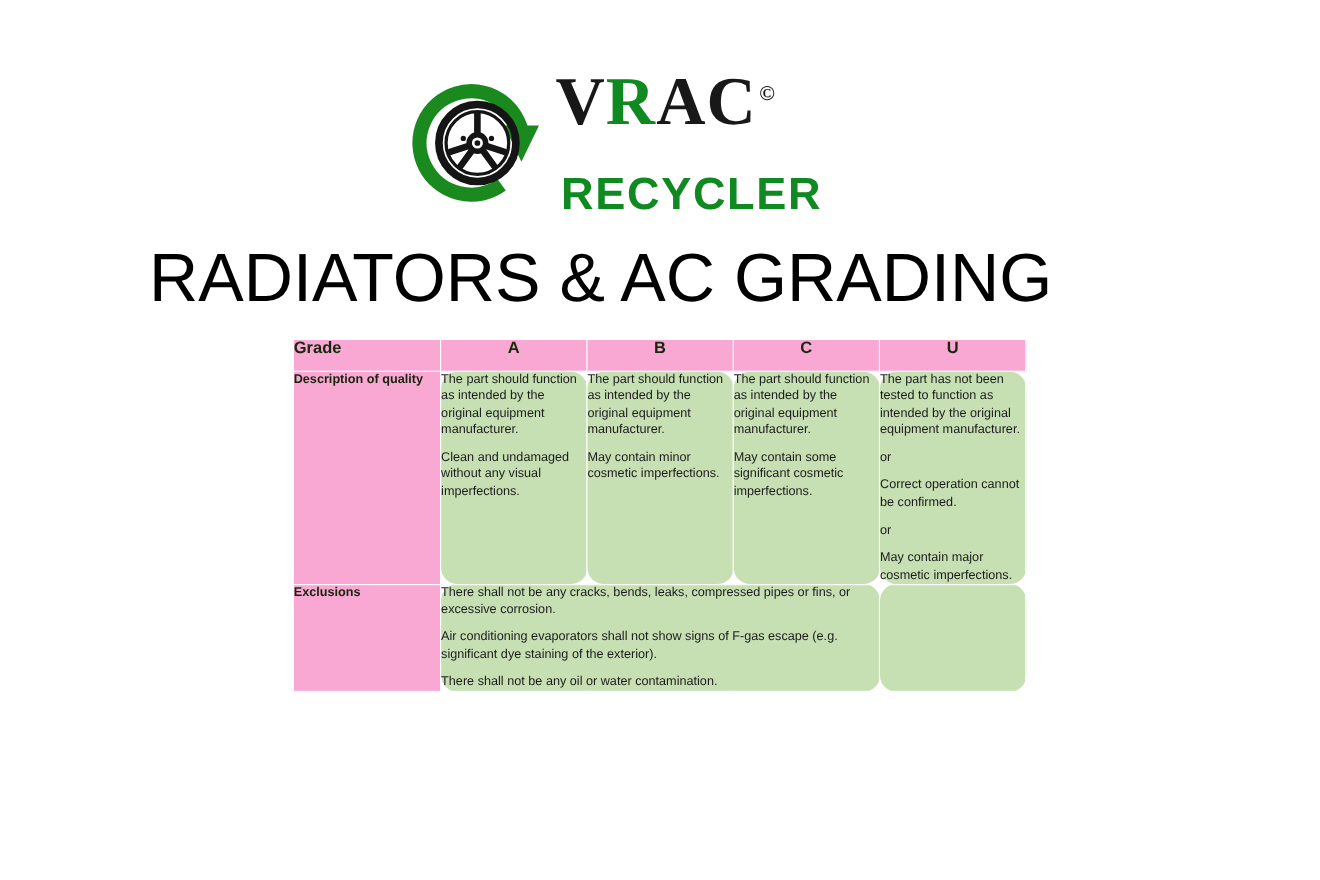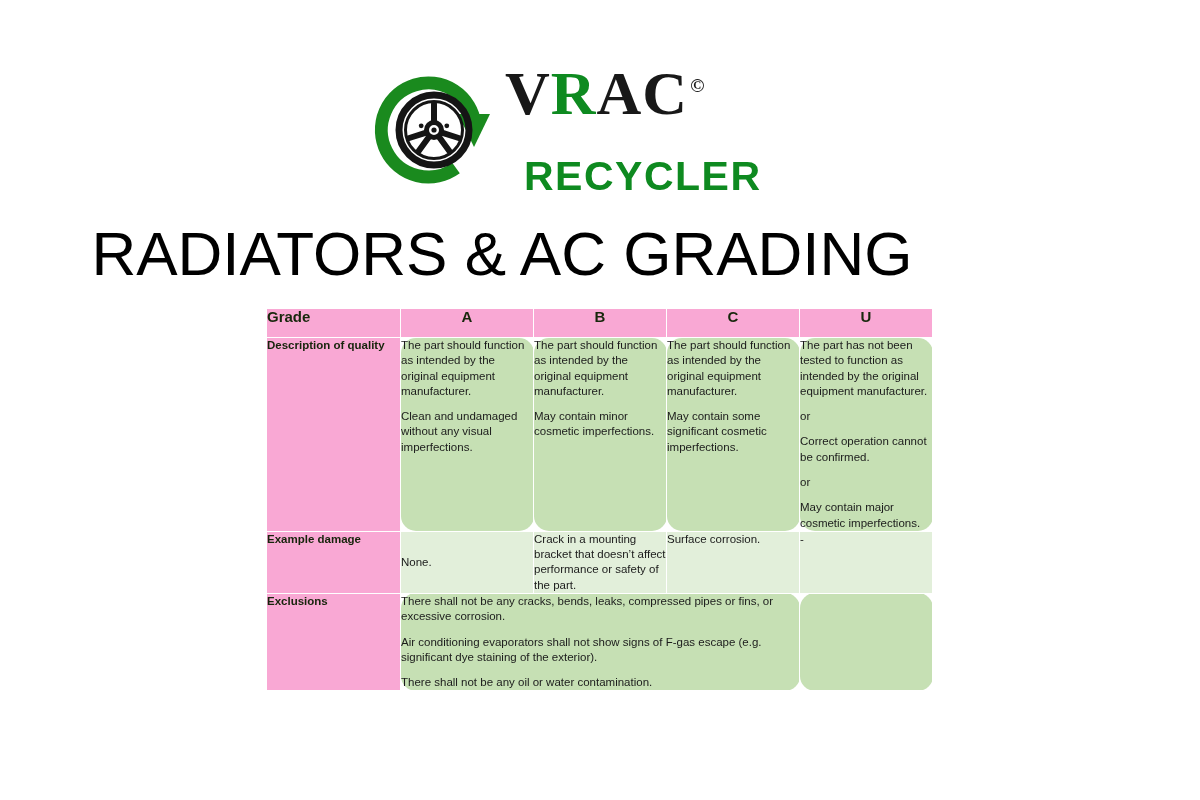--- a/index.html
+++ b/index.html
@@ -53,21 +53,21 @@
     left:2px; top:64px;
     font-size:25.5px;
     font-weight:bold;
     letter-spacing:1.6px;
     color:#101010;
     line-height:1;
     white-space:nowrap;
   }
   .recycler-line{
     position:absolute;
-    left:19px; top:92px;
+    left:5px; top:92px;
     font-size:41px;
     font-weight:bold;
     letter-spacing:1.5px;
     color:#0e8a20;
     line-height:1;
     white-space:nowrap;
     text-align:right;
   }
 
   
@@ -76,20 +76,21 @@
     left:0; top:220px;
     width:1004px;
     text-align:center;
     font-size:62px;
     font-weight:normal;
     letter-spacing:0px;
     color:#000000;
     font-family:"Liberation Sans", sans-serif;
     line-height:1.1;
     white-space:nowrap;
+    padding-left:44px;
   }
 
   
   .grading-table{
     position:absolute;
     left:266px; top:308px;
     width:666px;
     border-collapse:collapse;
     table-layout:fixed;
     background:#ffffff;
@@ -221,35 +222,20 @@
       </td>
       <td class="cell tone-a">
         <p>The part has not been tested to function as intended by the original equipment manufacturer.</p>
         <p>or</p>
         <p>Correct operation cannot be confirmed.</p>
         <p>or</p>
         <p>May contain major cosmetic imperfections.</p>
       </td>
     </tr>
 
-    <tr>
-      <td class="rowlabel">Example damage</td>
-      <td class="cell tone-b" style="vertical-align:middle;">
-        <p>None.</p>
-      </td>
-      <td class="cell tone-b">
-        <p>Crack in a mounting bracket that doesn’t affect performance or safety of the part.</p>
-      </td>
-      <td class="cell tone-b">
-        <p>Surface corrosion.</p>
-      </td>
-      <td class="cell tone-b">
-        <p>-</p>
-      </td>
-    </tr>
 
     <tr>
       <td class="rowlabel">Exclusions</td>
       <td class="cell tone-a" colspan="3">
         <p>There shall not be any cracks, bends, leaks, compressed pipes or fins, or excessive corrosion.</p>
         <p>Air conditioning evaporators shall not show signs of F-gas escape (e.g. significant dye staining of the exterior).</p>
         <p>There shall not be any oil or water contamination.</p>
       </td>
       <td class="cell tone-a">
         <p></p>

